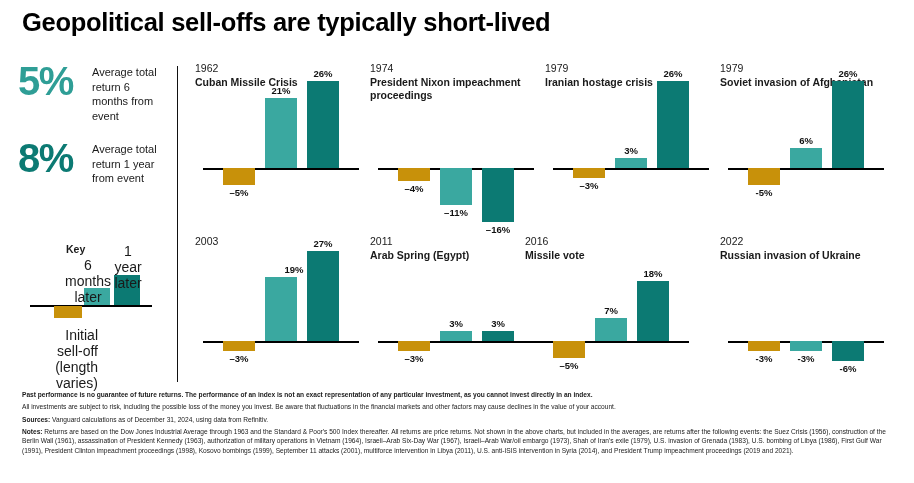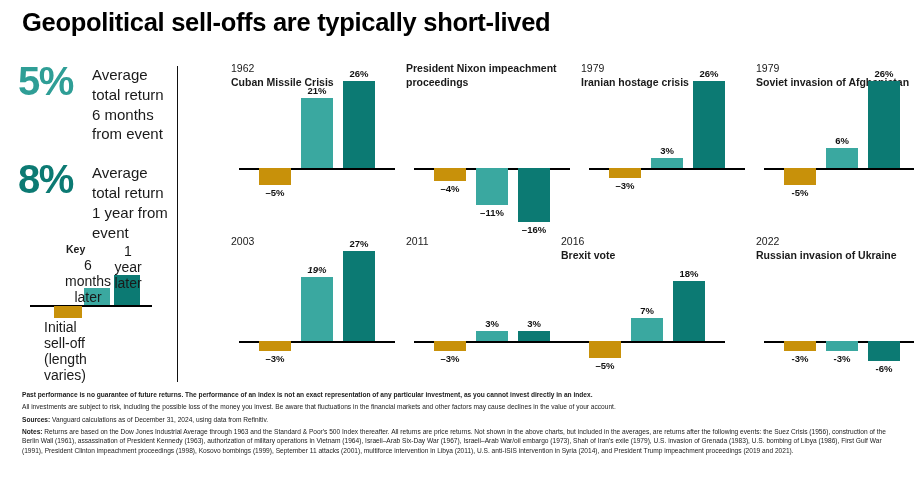--- a/index.html
+++ b/index.html
@@ -35,21 +35,21 @@
     font-size: 40px;
     font-weight: bold;
     line-height: 0.95;
     letter-spacing: -1.5px;
     width: 74px;
     flex: 0 0 74px;
   }
   .stat-big.light { color: #2f9e96; }
   .stat-big.dark  { color: #0c7a73; }
   .stat-desc {
-    font-size: 15px;
+    font-size: 11px;
     line-height: 1.32;
     color: #1a1a1a;
     padding-top: 3px;
   }
 
   
   #key-block { position: absolute; left: 22px; top: 243px; width: 150px; }
   #key-title { font-size: 10.5px; font-weight: bold; color: #1a1a1a; padding-left: 44px; }
   #key-figure { position: relative; width: 140px; height: 62px; margin-top: 4px; }
   #key-baseline {
@@ -57,30 +57,30 @@
   }
   .key-bar { position: absolute; }
   #key-bar-initial { left: 32px; top: 47px; width: 28px; height: 12px; background: #c8910a; }
   #key-bar-6mo    { left: 62px; top: 29px; width: 26px; height: 17px; background: #3aa8a0; }
   #key-bar-1yr    { left: 92px; top: 16px; width: 26px; height: 30px; background: #0c7a73; }
   .key-label {
     position: absolute; font-size: 14px; line-height: 1.15; color: #1a1a1a; text-align: center;
   }
   #key-label-6mo { left: 40px; top: -2px; width: 52px; }
   #key-label-1yr { left: 88px; top: -16px; width: 36px; }
-  #key-label-initial { left: 22px; top: 60px; width: 54px; text-align: left; }
+  #key-label-initial { left: 22px; top: 68px; width: 54px; text-align: right; }
 
   
   #vertical-divider {
     position: absolute; left: 177px; top: 66px; width: 1.4px; height: 316px; background: #111;
   }
 
   
   #charts { position: absolute; left: 195px; top: 62px; width: 714px; }
-  .chart-panel { position: absolute; width: 172px; height: 168px; margin-left: 36px; }
+  .chart-panel { position: absolute; width: 172px; height: 168px; }
   .chart-head { font-size: 10.5px; line-height: 1.3; color: #1a1a1a; }
   .chart-year { font-weight: normal; }
   .chart-event { font-weight: bold; }
   .chart-baseline {
     position: absolute; height: 1.6px; background: #000; left: 8px; width: 156px;
   }
   .bars { position: absolute; left: 28px; top: 0; width: 130px; height: 100%; }
   .bar-rect { position: absolute; width: 32px; }
   .bar-rect.c0 { background: #c8910a; }
   .bar-rect.c1 { background: #3aa8a0; }
@@ -141,20 +141,21 @@
         <div class="bar-rect c0" style="left: 0px; height: 16.75px; top: 106px;"></div>
         <div class="bar-value" style="left: 0px; top: 124.75px;">–5%</div>
         <div class="bar-rect c1" style="left: 42px; height: 70.35px; top: 35.65px;"></div>
         <div class="bar-value" style="left: 42px; top: 22.65px;">21%</div>
         <div class="bar-rect c2" style="left: 84px; height: 87.1px; top: 18.9px;"></div>
         <div class="bar-value" style="left: 84px; top: 5.9px;">26%</div>
       </div>
     </div>
     <div class="chart-panel" style="left: 175px; top: 0px;">
       <div class="chart-head">
+        <div class="chart-year">1974</div>
         <div class="chart-event">President Nixon impeachment proceedings</div>
       </div>
       <div class="chart-baseline" style="top: 106px;"></div>
       <div class="bars" style="height: 100%;">
         <div class="bar-rect c0" style="left: 0px; height: 13.4px; top: 106px;"></div>
         <div class="bar-value" style="left: 0px; top: 121.4px;">–4%</div>
         <div class="bar-rect c1" style="left: 42px; height: 36.85px; top: 106px;"></div>
         <div class="bar-value" style="left: 42px; top: 144.85px;">–11%</div>
         <div class="bar-rect c2" style="left: 84px; height: 53.6px; top: 106px;"></div>
         <div class="bar-value" style="left: 84px; top: 161.6px;">–16%</div>
@@ -192,43 +193,44 @@
     </div>
     <div class="chart-panel" style="left: 0px; top: 173px;">
       <div class="chart-head">
         <div class="chart-year">2003</div>
       </div>
       <div class="chart-baseline" style="top: 106px;"></div>
       <div class="bars" style="height: 100%;">
         <div class="bar-rect c0" style="left: 0px; height: 10.05px; top: 106px;"></div>
         <div class="bar-value" style="left: 0px; top: 118.05px;">–3%</div>
         <div class="bar-rect c1" style="left: 42px; height: 63.65px; top: 42.35px;"></div>
-        <div class="bar-value" style="left: 42px; top: 29.35px; font-style: italic;">19%</div>
+        <div class="bar-value" style="left: 55px; top: 29.35px;">19%</div>
         <div class="bar-rect c2" style="left: 84px; height: 90.45px; top: 15.55px;"></div>
         <div class="bar-value" style="left: 84px; top: 2.55px;">27%</div>
       </div>
     </div>
     <div class="chart-panel" style="left: 175px; top: 173px;">
       <div class="chart-head">
         <div class="chart-year">2011</div>
+        <div class="chart-event">Arab Spring (Egypt)</div>
       </div>
       <div class="chart-baseline" style="top: 106px;"></div>
       <div class="bars" style="height: 100%;">
         <div class="bar-rect c0" style="left: 0px; height: 10.05px; top: 106px;"></div>
         <div class="bar-value" style="left: 0px; top: 118.05px;">–3%</div>
         <div class="bar-rect c1" style="left: 42px; height: 10.05px; top: 95.95px;"></div>
         <div class="bar-value" style="left: 42px; top: 82.95px;">3%</div>
         <div class="bar-rect c2" style="left: 84px; height: 10.05px; top: 95.95px;"></div>
         <div class="bar-value" style="left: 84px; top: 82.95px;">3%</div>
       </div>
     </div>
     <div class="chart-panel" style="left: 330px; top: 173px;">
       <div class="chart-head">
         <div class="chart-year">2016</div>
-        <div class="chart-event">Brexit vote</div>
+        <div class="chart-event">Missile vote</div>
       </div>
       <div class="chart-baseline" style="top: 106px;"></div>
       <div class="bars" style="height: 100%;">
         <div class="bar-rect c0" style="left: 0px; height: 16.75px; top: 106px;"></div>
         <div class="bar-value" style="left: 0px; top: 124.75px;">–5%</div>
         <div class="bar-rect c1" style="left: 42px; height: 23.45px; top: 82.55px;"></div>
         <div class="bar-value" style="left: 42px; top: 69.55px;">7%</div>
         <div class="bar-rect c2" style="left: 84px; height: 60.3px; top: 45.7px;"></div>
         <div class="bar-value" style="left: 84px; top: 32.7px;">18%</div>
       </div>

